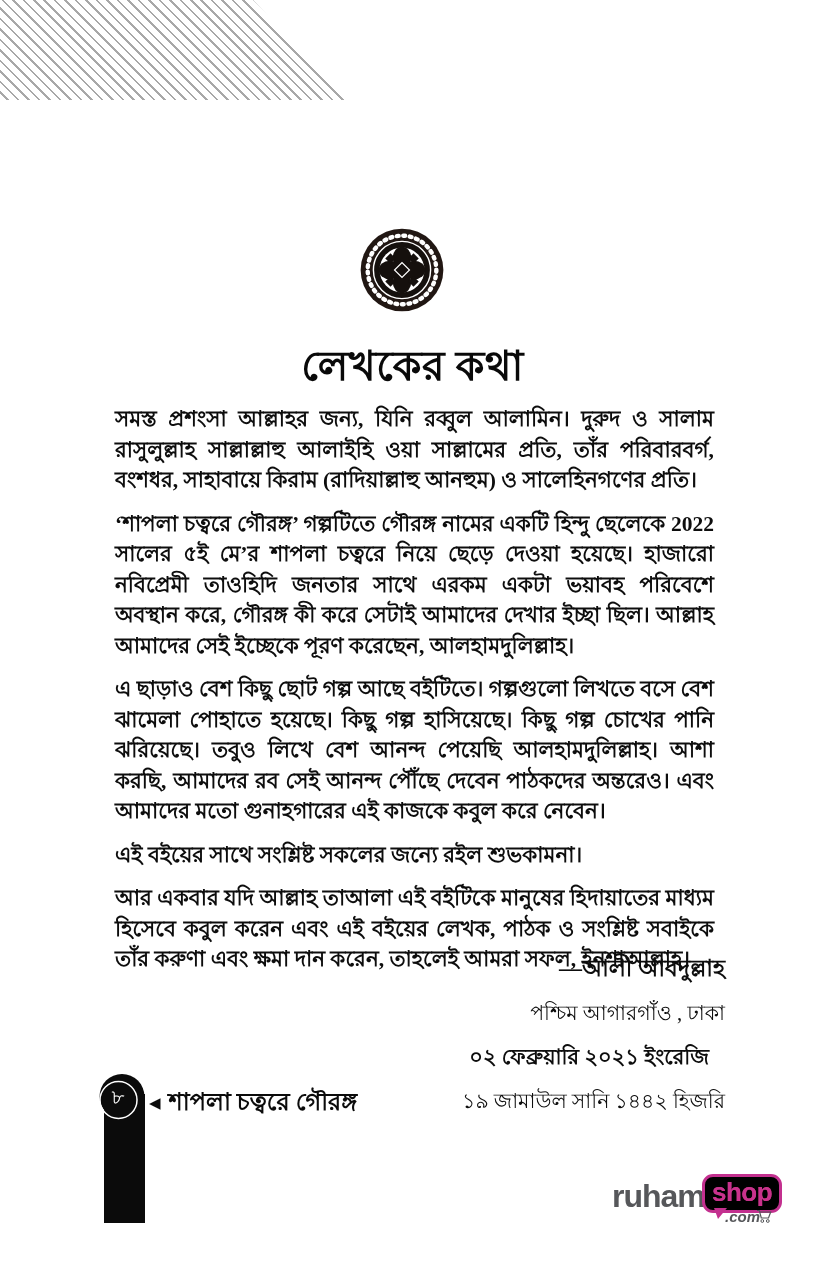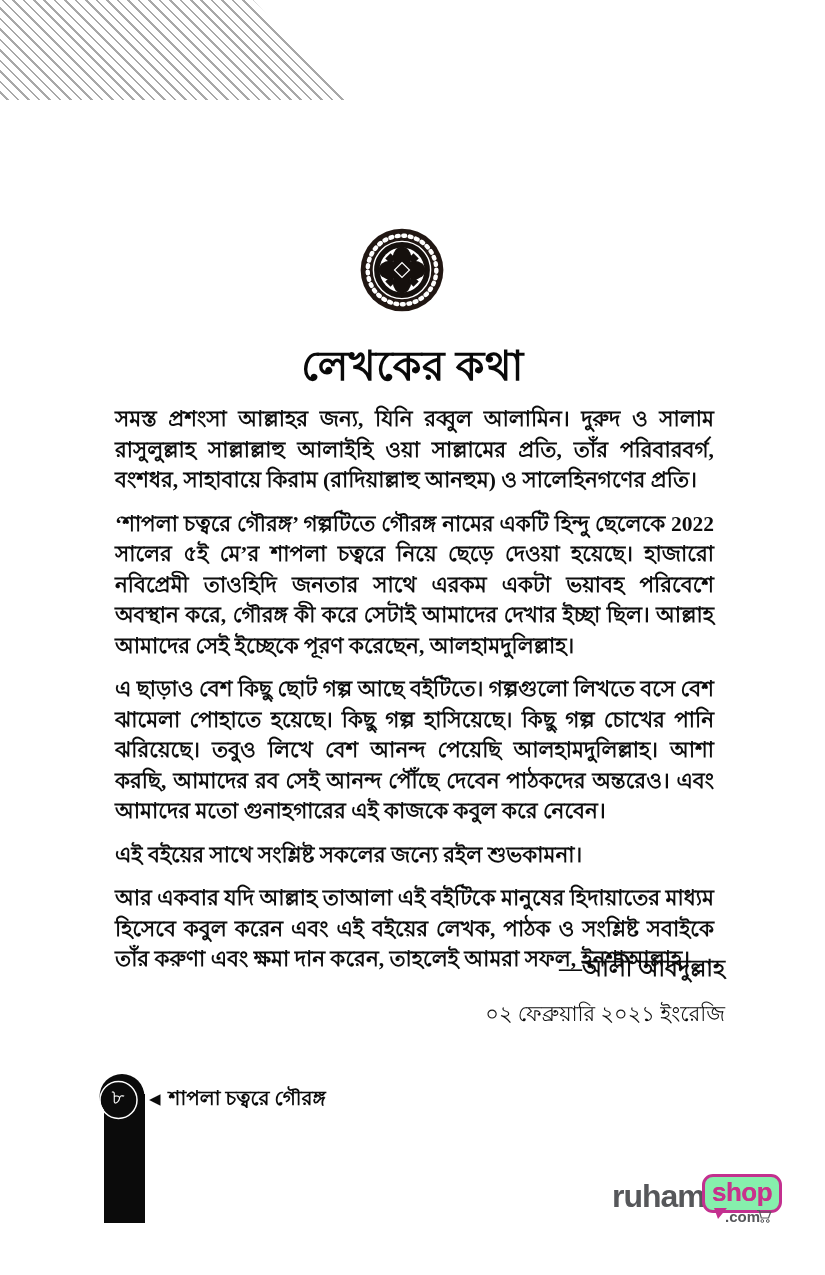--- a/index.html
+++ b/index.html
@@ -29,60 +29,60 @@
     position:absolute;left:115px;top:404px;width:599px;
     font-size:21.5px;line-height:30.5px;text-align:justify;
   }
   .body-text p{margin:0 0 13px 0;font-weight:bold;}
   .closing-block{
     position:absolute;right:100px;top:950px;width:420px;
     text-align:right;
   }
   .signature{font-size:23px;font-weight:bold;margin:0 0 11px 0;}
   .place-line{font-size:20.5px;line-height:27px;margin:0;}
-  .date-line{font-size:21px;line-height:28px;font-weight:normal;margin:0;}
+  .date-line{font-size:21px;line-height:28px;font-weight:bold;margin:16px;}
   .hijri-line{font-size:20.5px;line-height:28px;margin:0;}
   
   .footer-bar{
     position:absolute;left:104px;top:1094px;width:41px;height:129px;
     background:#0b0b0b;
   }
   .page-number-emblem{position:absolute;left:97px;top:1073px;width:50px;height:50px;}
   .footer-title-row{
     position:absolute;left:149px;top:1083px;
     display:flex;align-items:center;gap:8px;
   }
   .footer-marker{font-size:15px;line-height:1;color:#0b0b0b;
     font-family:"DejaVu Sans", sans-serif;}
-  .footer-book-title{font-size:20px;font-weight:bold;color:#0b0b0b;}
+  .footer-book-title{font-size:24px;font-weight:bold;color:#0b0b0b;}
   
   .logo{position:absolute;left:610px;top:1172px;width:200px;height:66px;
     font-family:"Liberation Sans", sans-serif;}
   .logo-brand{
     position:absolute;left:2px;top:6px;
     font-size:32px;font-weight:bold;letter-spacing:-1px;color:#56575a;
   }
   .logo-bubble{
     position:absolute;left:92px;top:2px;
     border:3.5px solid #c3308f;border-radius:11px;
-    padding:0px 7px 2px 7px;background:#86efac;
+    padding:0px 7px 2px 7px;background:#000000;
   }
   .logo-bubble-text{
     font-size:26px;font-weight:bold;letter-spacing:-0.5px;
     background:linear-gradient(90deg,#a83a99,#d93b83);
     -webkit-background-clip:text;background-clip:text;color:#c9328c;
   }
   .logo-tail{
     position:absolute;left:104px;top:36px;width:0;height:0;
     border-left:4px solid transparent;border-right:9px solid transparent;
     border-top:11px solid #c3308f;
   }
   .logo-tld{
     position:absolute;left:115px;top:36px;
-    font-size:15px;font-weight:bold;color:#56575a;
+    font-size:15px;font-weight:bold;color:#56575a;font-style:italic;
   }
   .cart-icon-svg{position:absolute;left:146px;top:37px;}
 </style>
 </head>
 <body>
 
 <div class="page">
 
   <div class="stripes"></div>
 
@@ -109,21 +109,23 @@
   <div class="body-text">
     <p>সমস্ত প্রশংসা আল্লাহর জন্য, যিনি রব্বুল আলামিন। দুরুদ ও সালাম রাসুলুল্লাহ সাল্লাল্লাহু আলাইহি ওয়া সাল্লামের প্রতি, তাঁর পরিবারবর্গ, বংশধর, সাহাবায়ে কিরাম (রাদিয়াল্লাহু আনহুম) ও সালেহিনগণের প্রতি।</p>
     <p>‘শাপলা চত্বরে গৌরঙ্গ’ গল্পটিতে গৌরঙ্গ নামের একটি হিন্দু ছেলেকে 2022 সালের ৫ই মে’র শাপলা চত্বরে নিয়ে ছেড়ে দেওয়া হয়েছে। হাজারো নবিপ্রেমী তাওহিদি জনতার সাথে এরকম একটা ভয়াবহ পরিবেশে অবস্থান করে, গৌরঙ্গ কী করে সেটাই আমাদের দেখার ইচ্ছা ছিল। আল্লাহ আমাদের সেই ইচ্ছেকে পূরণ করেছেন, আলহামদুলিল্লাহ।</p>
     <p>এ ছাড়াও বেশ কিছু ছোট গল্প আছে বইটিতে। গল্পগুলো লিখতে বসে বেশ ঝামেলা পোহাতে হয়েছে। কিছু গল্প হাসিয়েছে। কিছু গল্প চোখের পানি ঝরিয়েছে। তবুও লিখে বেশ আনন্দ পেয়েছি আলহামদুলিল্লাহ। আশা করছি, আমাদের রব সেই আনন্দ পৌঁছে দেবেন পাঠকদের অন্তরেও। এবং আমাদের মতো গুনাহগারের এই কাজকে কবুল করে নেবেন।</p>
     <p>এই বইয়ের সাথে সংশ্লিষ্ট সকলের জন্যে রইল শুভকামনা।</p>
     <p>আর একবার যদি আল্লাহ তাআলা এই বইটিকে মানুষের হিদায়াতের মাধ্যম হিসেবে কবুল করেন এবং এই বইয়ের লেখক, পাঠক ও  সংশ্লিষ্ট সবাইকে তাঁর করুণা এবং ক্ষমা দান করেন, তাহলেই আমরা সফল, ইনশাআল্লাহ।</p>
   </div>
 
   <div class="closing-block">
     <p class="signature">—আলী আবদুল্লাহ</p>
+    <p class="place-line">পশ্চিম আগারগাঁও , ঢাকা</p>
     <p class="date-line">০২ ফেব্রুয়ারি ২০২১ ইংরেজি</p>
+    <p class="hijri-line">১৯ জামাউল সানি ১৪৪২ হিজরি</p>
   </div>
 
   <div class="footer-bar"></div>
 
   <svg class="page-number-emblem" viewBox="0 0 50 50">
     <circle cx="25" cy="23.5" r="22.5" fill="#0b0b0b"></circle>
     <circle cx="21.5" cy="27" r="18.5" fill="none" stroke="#ffffff" stroke-width="1.5"></circle>
     <text x="21" y="31" text-anchor="middle" fill="#ffffff" font-size="20" font-family="Liberation Serif, serif">৮</text>
   </svg>
 

